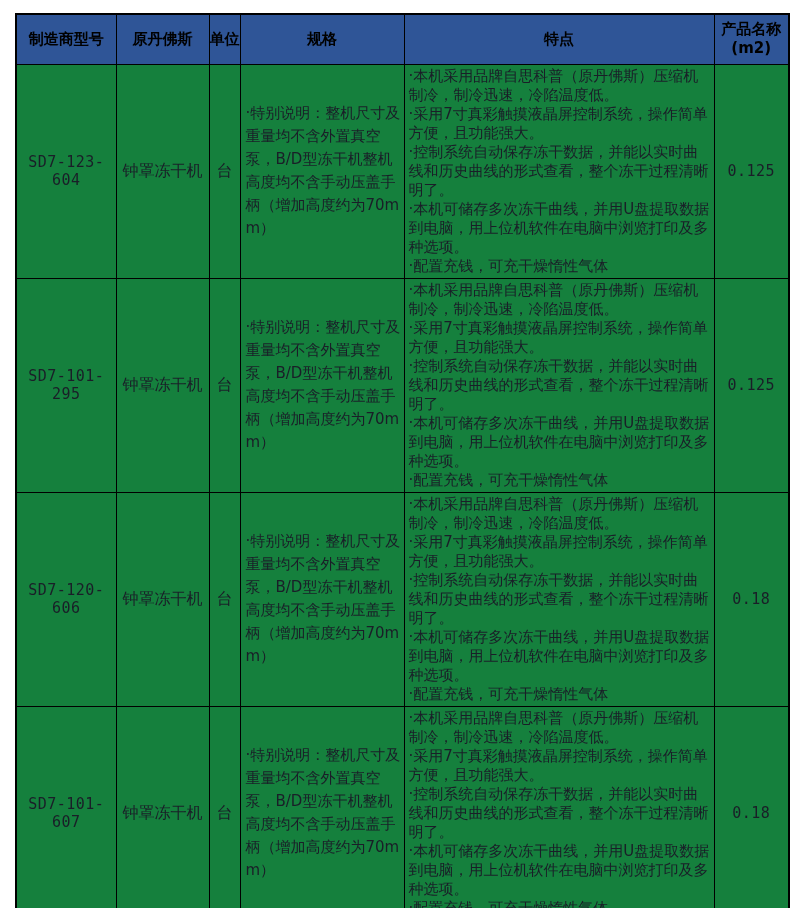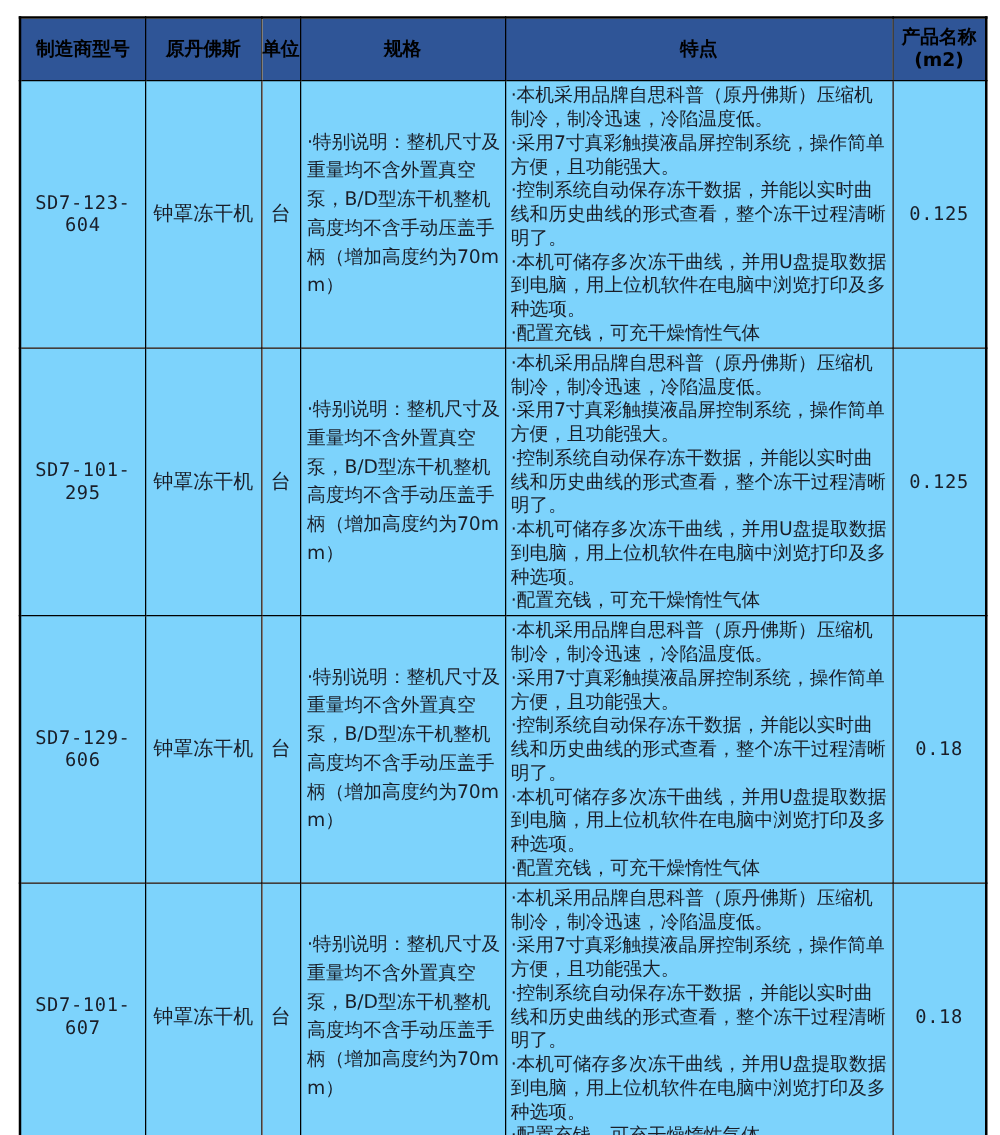--- a/index.html
+++ b/index.html
@@ -29,21 +29,21 @@
     color: #000000;
     font-weight: bold;
     font-size: 15px;
     text-align: center;
     vertical-align: middle;
     height: 50px;
     white-space: pre-line;
     line-height: 19px;
   }
   .spec-table td {
-    background: #7dd3fc;
+    background: #15803d;
     vertical-align: middle;
     font-size: 15px;
   }
   col.c-model   { width: 100px; }
   col.c-product { width: 93px;  }
   col.c-unit    { width: 31px;  }
   col.c-spec    { width: 164px; }
   col.c-feat    { width: 310px; }
   col.c-area    { width: 75px;  }
 
@@ -122,21 +122,21 @@
         <td class="unit">台</td>
         <td class="spec">·特别说明：整机尺寸及重量均不含外置真空泵，B/D型冻干机整机高度均不含手动压盖手柄（增加高度约为70mm）</td>
         <td class="features">·本机采用品牌自思科普（原丹佛斯）压缩机制冷，制冷迅速，冷陷温度低。
 ·采用7寸真彩触摸液晶屏控制系统，操作简单方便，且功能强大。
 ·控制系统自动保存冻干数据，并能以实时曲线和历史曲线的形式查看，整个冻干过程清晰明了。
 ·本机可储存多次冻干曲线，并用U盘提取数据到电脑，用上位机软件在电脑中浏览打印及多种选项。
 ·配置充钱，可充干燥惰性气体</td>
         <td class="area">0.125</td>
       </tr>
       <tr class="r3">
-        <td class="model">SD7-129-606</td>
+        <td class="model">SD7-120-606</td>
         <td class="product">钟罩冻干机</td>
         <td class="unit">台</td>
         <td class="spec">·特别说明：整机尺寸及重量均不含外置真空泵，B/D型冻干机整机高度均不含手动压盖手柄（增加高度约为70mm）</td>
         <td class="features">·本机采用品牌自思科普（原丹佛斯）压缩机制冷，制冷迅速，冷陷温度低。
 ·采用7寸真彩触摸液晶屏控制系统，操作简单方便，且功能强大。
 ·控制系统自动保存冻干数据，并能以实时曲线和历史曲线的形式查看，整个冻干过程清晰明了。
 ·本机可储存多次冻干曲线，并用U盘提取数据到电脑，用上位机软件在电脑中浏览打印及多种选项。
 ·配置充钱，可充干燥惰性气体</td>
         <td class="area">0.18</td>
       </tr>

